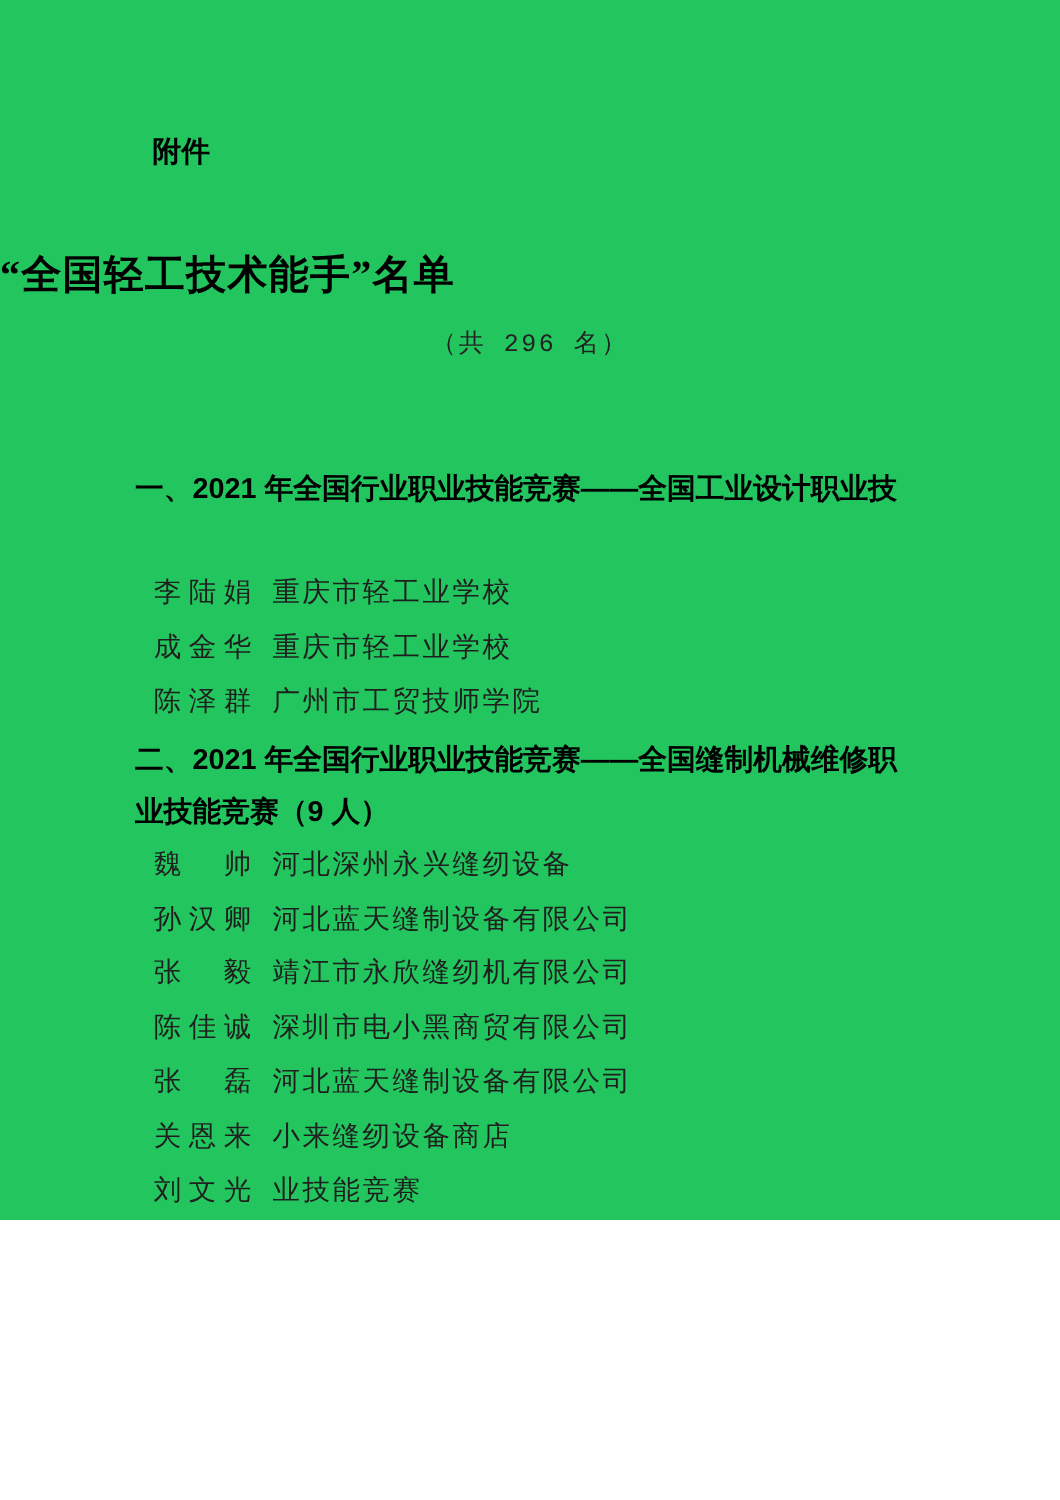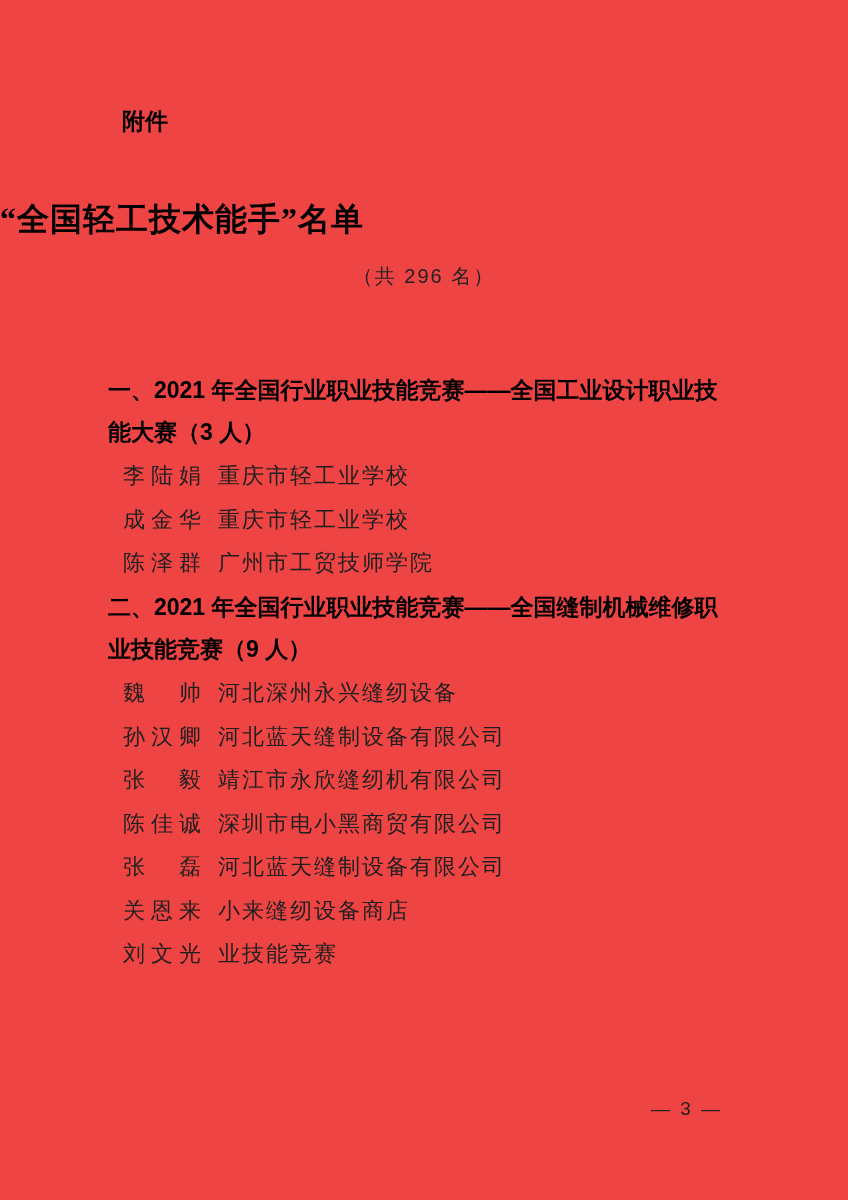--- a/index.html
+++ b/index.html
@@ -3,31 +3,31 @@
 <meta charset="utf-8">
 <style>
   html, body {
     margin: 0;
     padding: 0;
     background: #ffffff;
   }
   .page {
     position: relative;
     width: 848px;
-    height: 1200px;
-    background: #ef4444;
+    height: 976px;
+    background: #22c55e;
     overflow: hidden;
     color: #1f1f1f;
   }
   .sans-bold {
     font-family: "Liberation Sans", "DejaVu Sans", sans-serif;
     font-weight: 700;
   }
   .serif {
-    font-family: Liberation Sans, sans-serif;
+    font-family: Liberation Mono, monospace;
     font-weight: 400;
   }
   #attachment {
     position: absolute;
     left: 122px;
     top: 108px;
     font-size: 23px;
     line-height: 1.2;
     color: #000000;
   }
@@ -103,21 +103,20 @@
 <div class="page">
 
   <div id="attachment" class="sans-bold">附件</div>
 
   <div id="doc-title">“全国轻工技术能手”名单</div>
 
   <div id="doc-subtitle" class="serif">（共 296 名）</div>
 
   <div id="s1-heading" class="section-heading sans-bold">
     <div>一、2021 年全国行业职业技能竞赛——全国工业设计职业技</div>
-    <div>能大赛（3 人）</div>
   </div>
 
   <div id="s1-rows" class="name-list serif">
     <div class="row">
       <span class="pname">李陆娟</span><span class="porg">重庆市轻工业学校</span>
     </div>
     <div class="row">
       <span class="pname">成金华</span><span class="porg">重庆市轻工业学校</span>
     </div>
     <div class="row">

